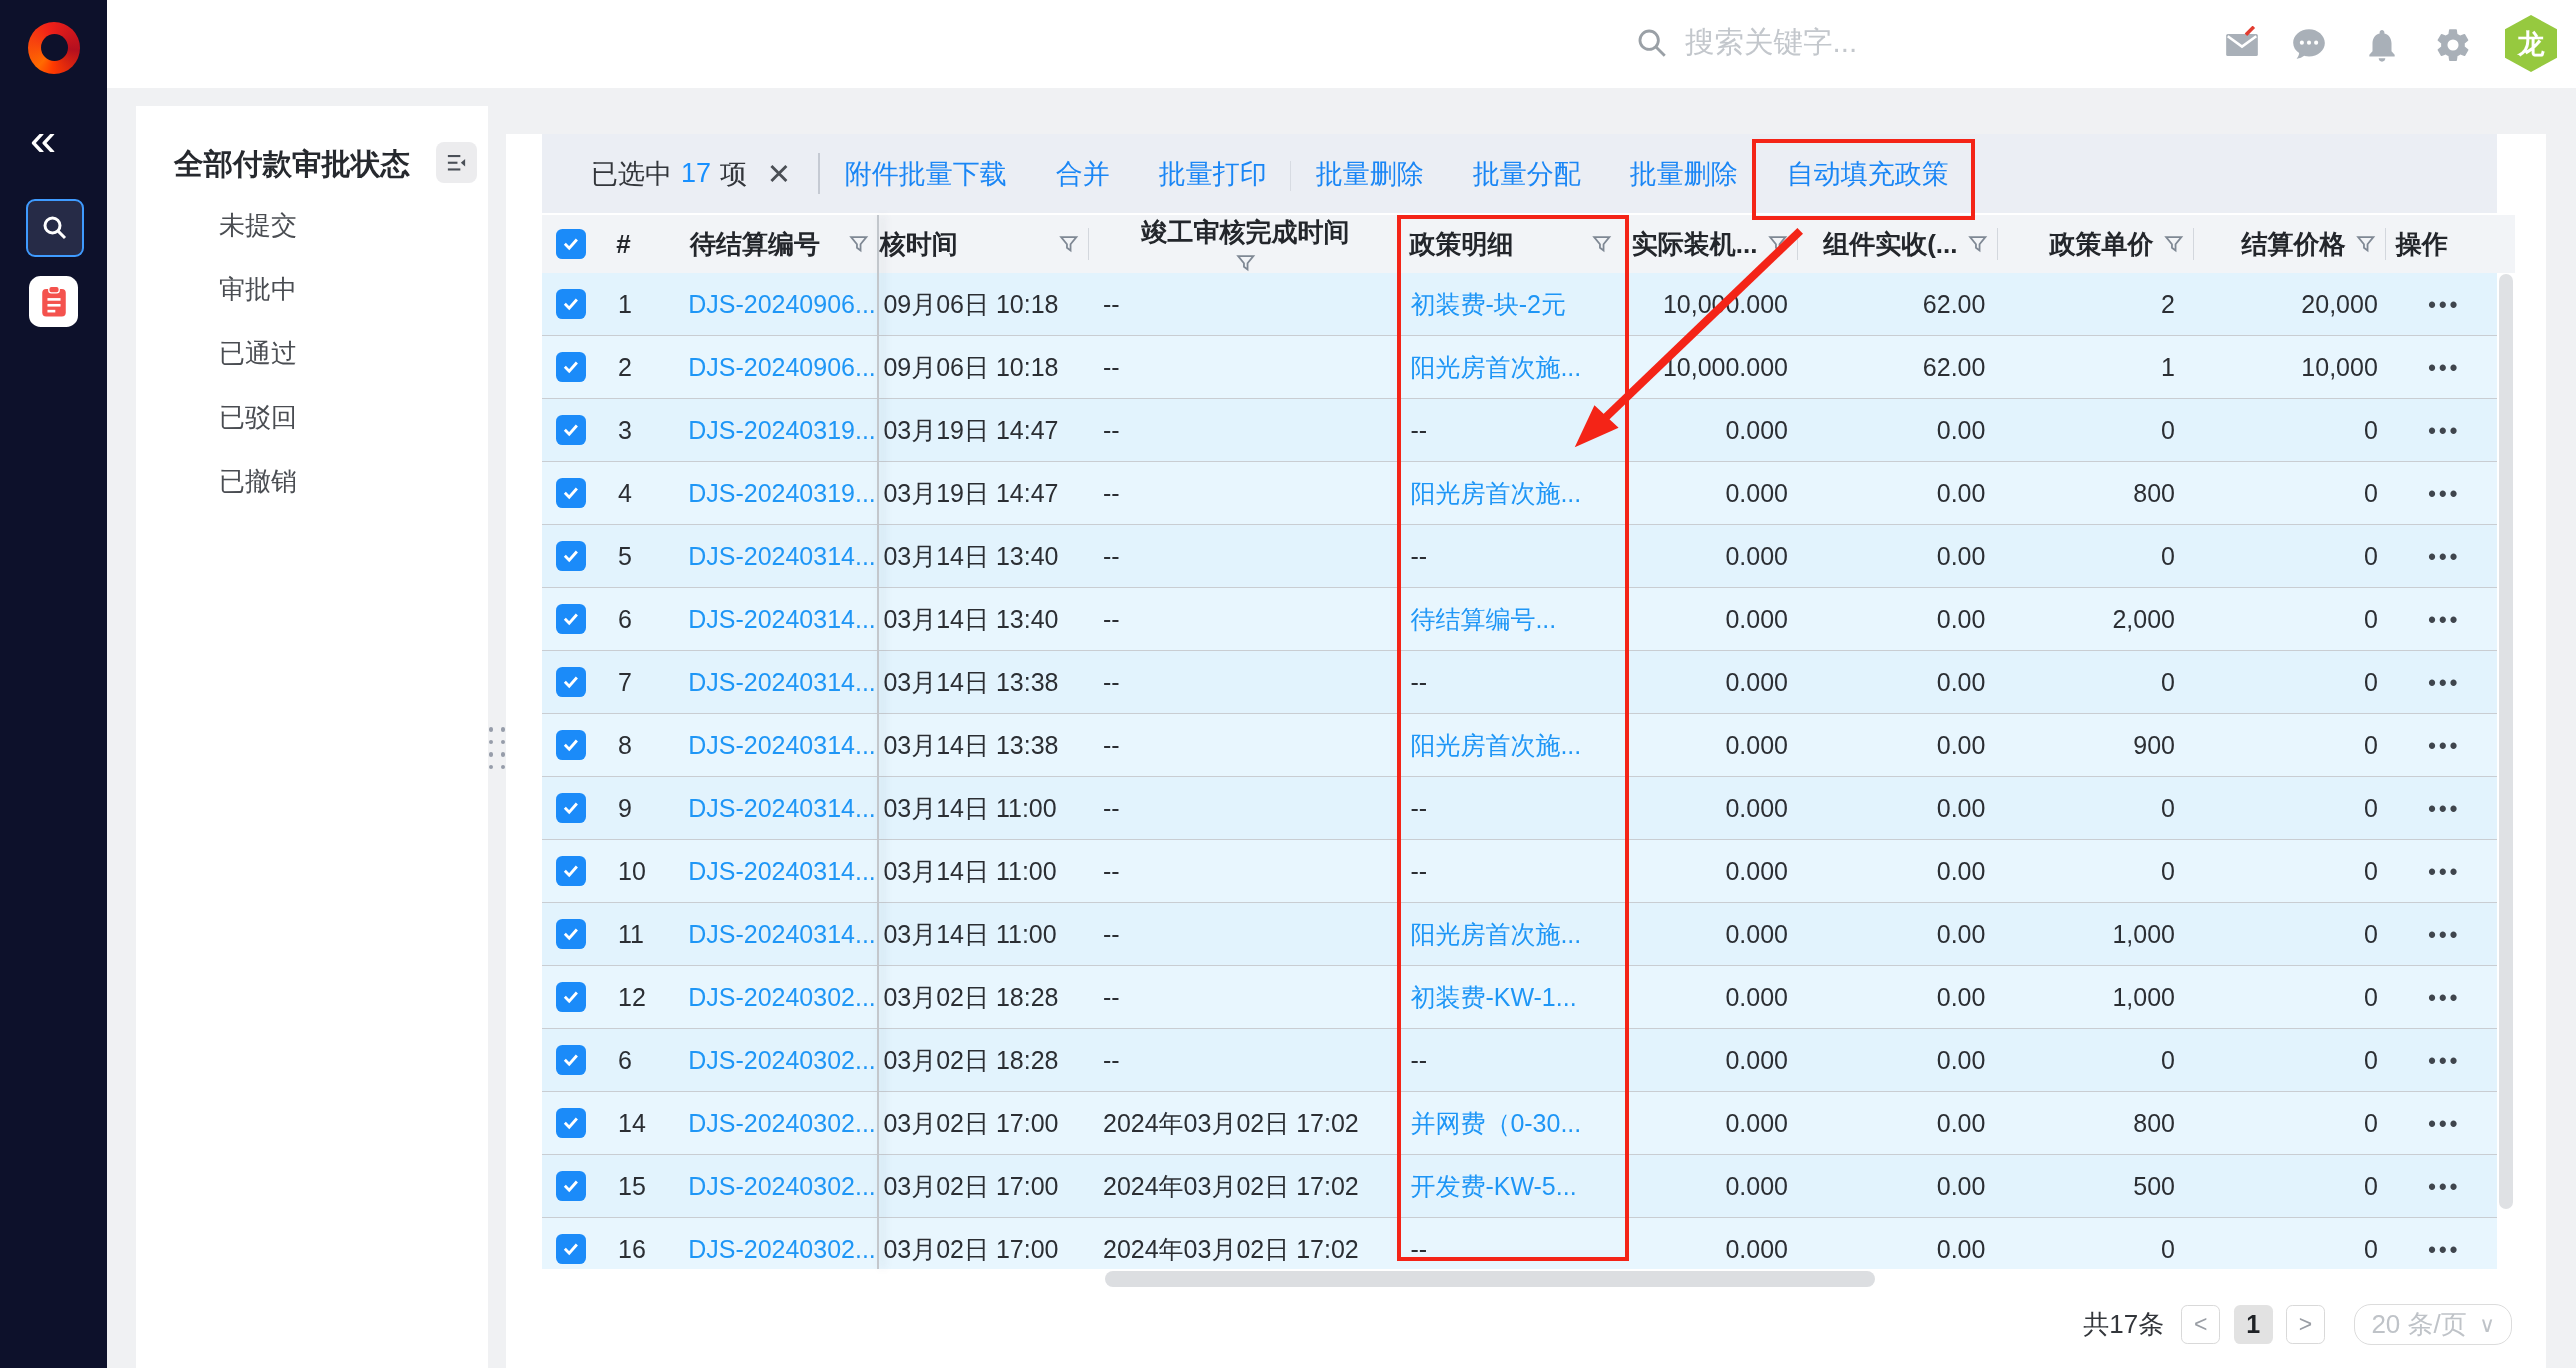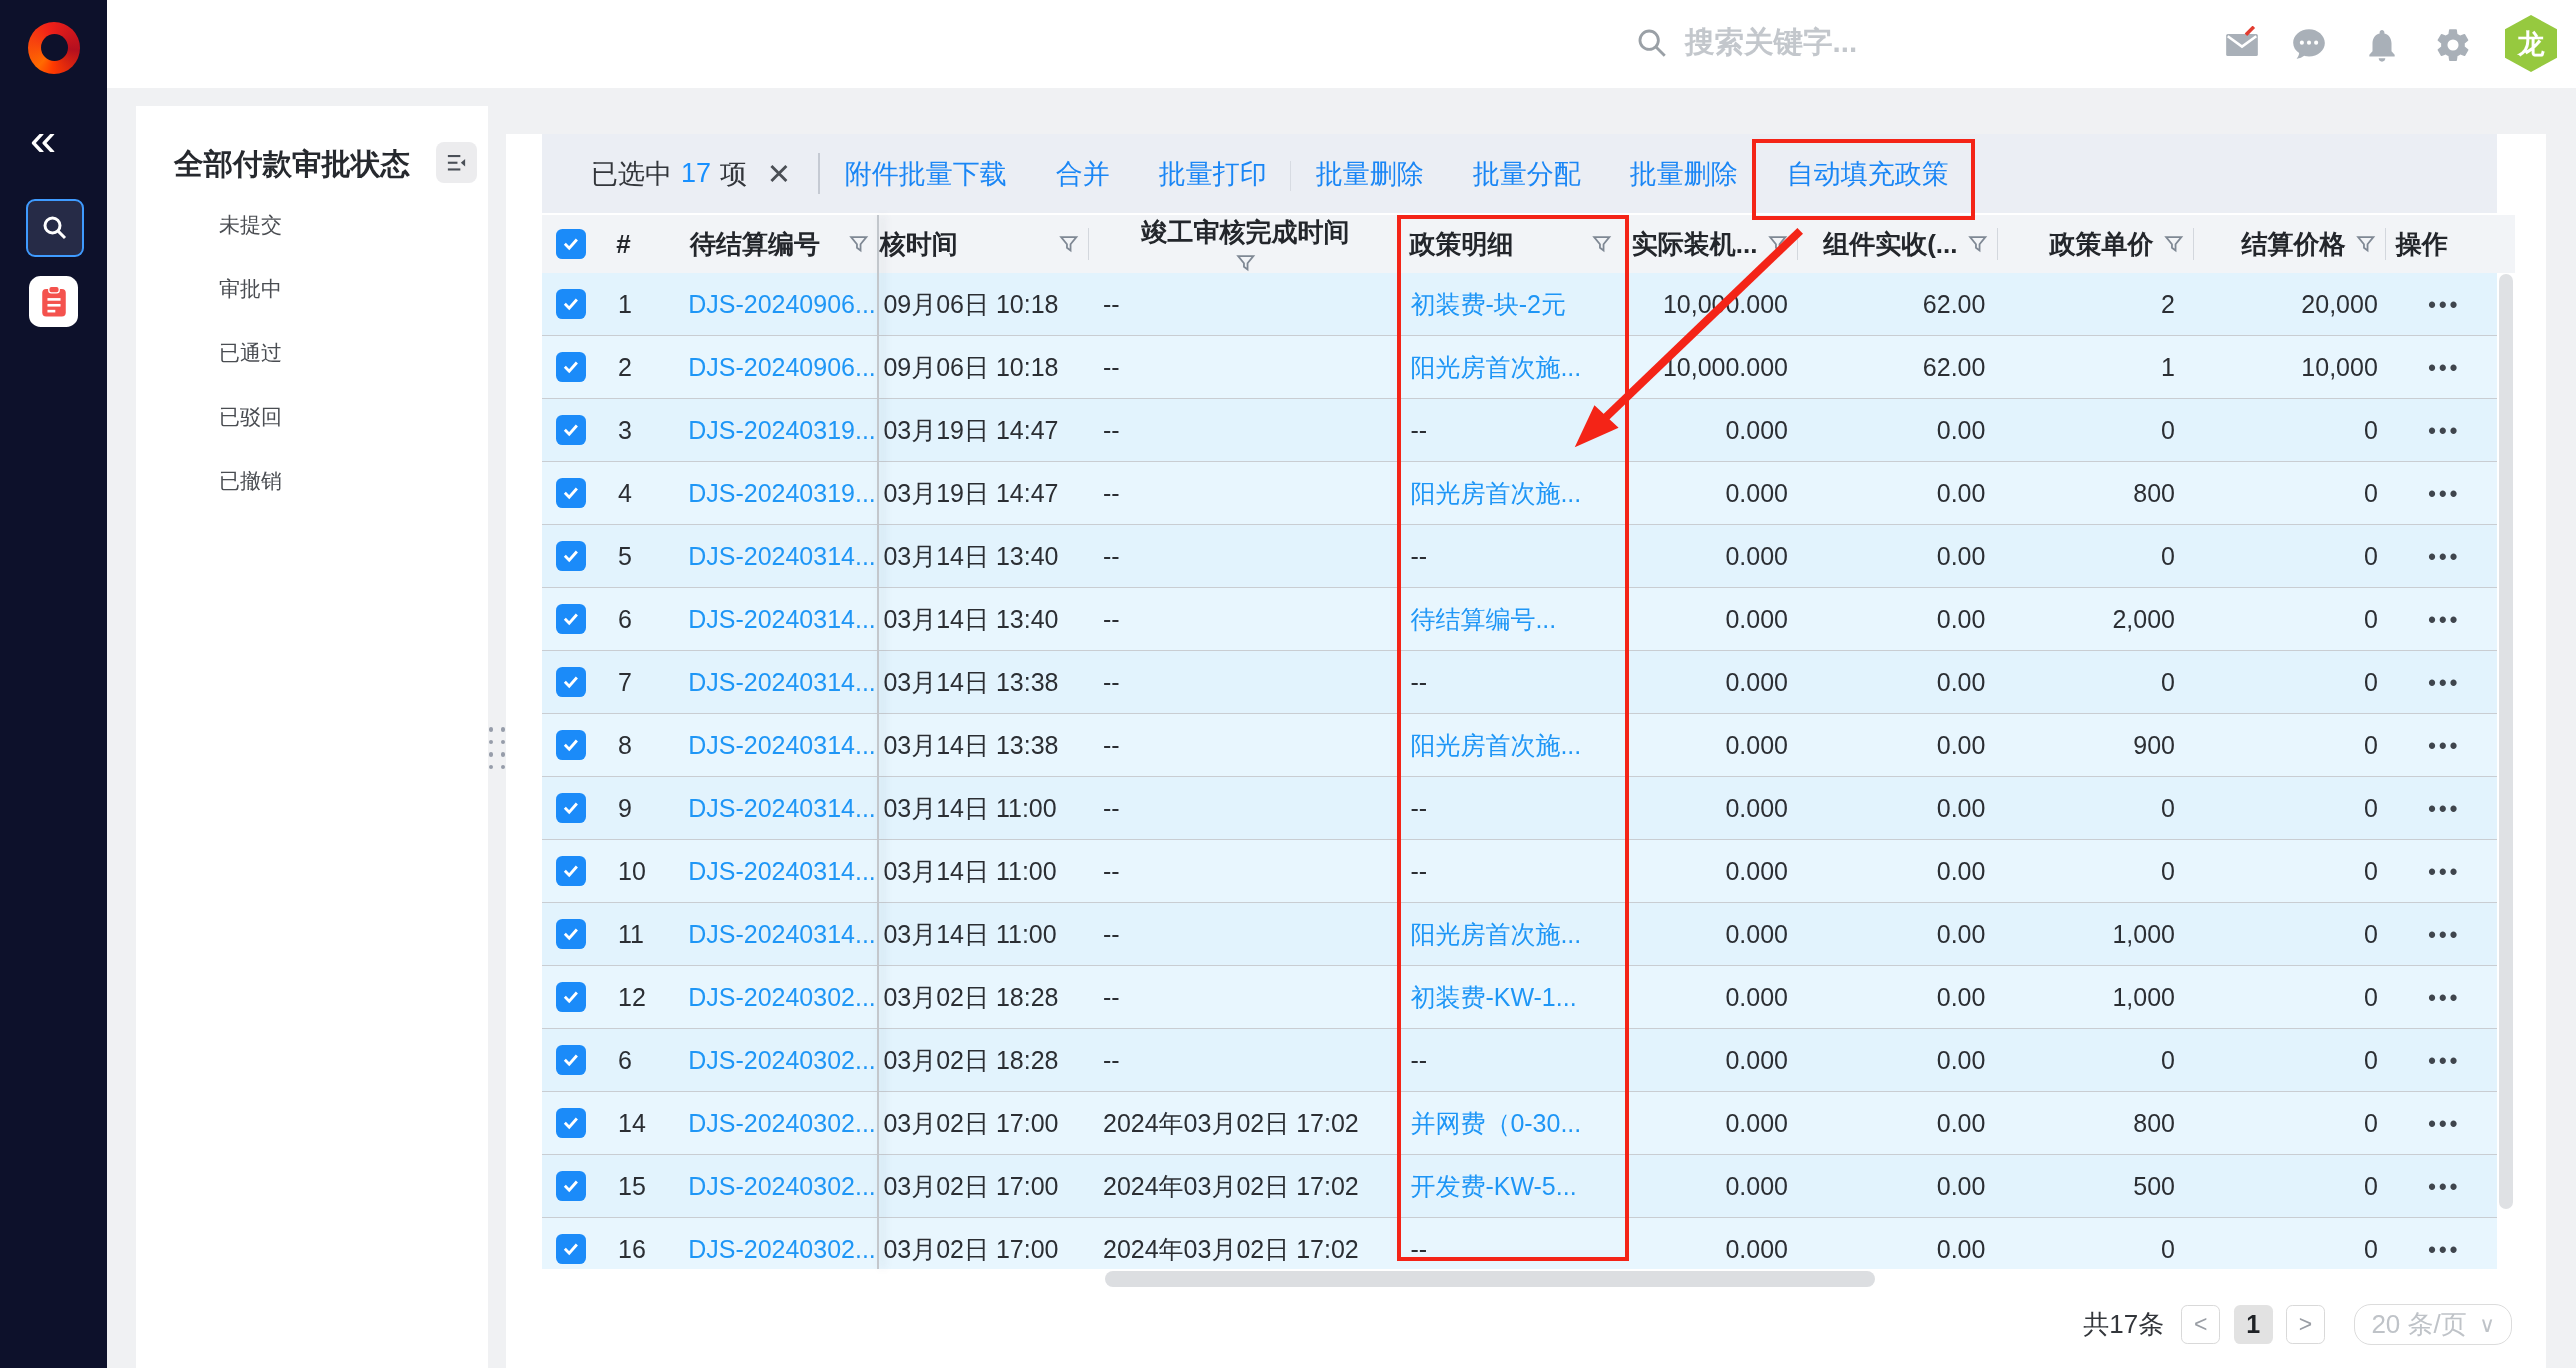--- a/index.html
+++ b/index.html
@@ -1,21 +1,21 @@
 <!DOCTYPE html>
 <html style="font-size:14.3px"><head>
 <meta charset="utf-8">
 <style>
   html,body{margin:0;padding:0;background:#e9eaec;}
   .page{position:relative;width:2576px;height:1368px;overflow:hidden;
         background:#f0f1f3;font-family:"Liberation Sans","DejaVu Sans",sans-serif;color:#2b2e33;}
 
   
   .topbar{position:absolute;left:107px;top:0;right:0;height:88px;background:#fff;z-index:2;}
-  .search-wrap{position:absolute;left:1528px;top:23px;display:flex;align-items:center;gap:16px;font-weight:bold;}
+  .search-wrap{position:absolute;left:1528px;top:23px;display:flex;align-items:center;gap:16px;}
   .search-placeholder{font-size:29.5px;color:#c3c7cc;}
   .tico{position:absolute;top:26px;width:38px;height:38px;}
   .avatar{position:absolute;left:2398px;top:15px;width:52px;height:57px;background:#96c93f;
           clip-path:polygon(50% 0,100% 25%,100% 75%,50% 100%,0 75%,0 25%);
           display:flex;align-items:center;justify-content:center;color:#fff;font-size:27px;font-weight:bold;}
 
   
   .sidebar{position:absolute;left:0;top:0;width:107px;height:1368px;background:#0d112b;z-index:3;}
   .logo{position:absolute;left:28px;top:21.5px;width:52px;height:52px;border-radius:50%;
         background:conic-gradient(from 220deg,#ff6a00,#f02119 35%,#b40f1f 65%,#ff3a00 90%,#ff6a00);}
@@ -25,21 +25,21 @@
                background:#262b47;display:flex;align-items:center;justify-content:center;}
   .side-clip{position:absolute;left:29px;top:276px;width:49px;height:51px;background:#fff;border-radius:11.6px;
              display:flex;align-items:center;justify-content:center;}
 
   
   .panel{position:absolute;left:136px;top:106px;width:352px;bottom:0;background:#fff;z-index:1;}
   .panel-title{position:absolute;left:38px;top:39px;font-size:29.5px;font-weight:bold;color:#26292e;}
   .panel-menu-btn{position:absolute;right:10.7px;top:36px;width:41px;height:41px;background:#ececee;border-radius:8px;
                   display:flex;align-items:center;justify-content:center;}
   .panel-list{list-style:none;margin:87px 0 0 0;padding:0;}
-  .panel-list li{height:64px;line-height:64px;padding-left:83px;font-size:21px;color:#4a4d52;cursor:pointer;}
+  .panel-list li{height:64px;line-height:64px;padding-left:83px;font-size:26px;color:#4a4d52;cursor:pointer;}
 
   
   .gap-handle{position:absolute;left:489px;top:707px;width:16px;height:82px;z-index:2;
               display:grid;grid-template-columns:4.5px 4.5px;grid-auto-rows:4.5px;gap:8px 7.2px;justify-content:center;align-content:center;}
   .gap-handle i{background:#979daa;border-radius:50%;}
 
   
   .card{position:absolute;left:506px;top:134px;right:30px;bottom:0;background:#fff;z-index:1;}
 
   .toolbar{position:absolute;left:36px;top:0;width:1955px;height:79px;background:#ebeef4;

